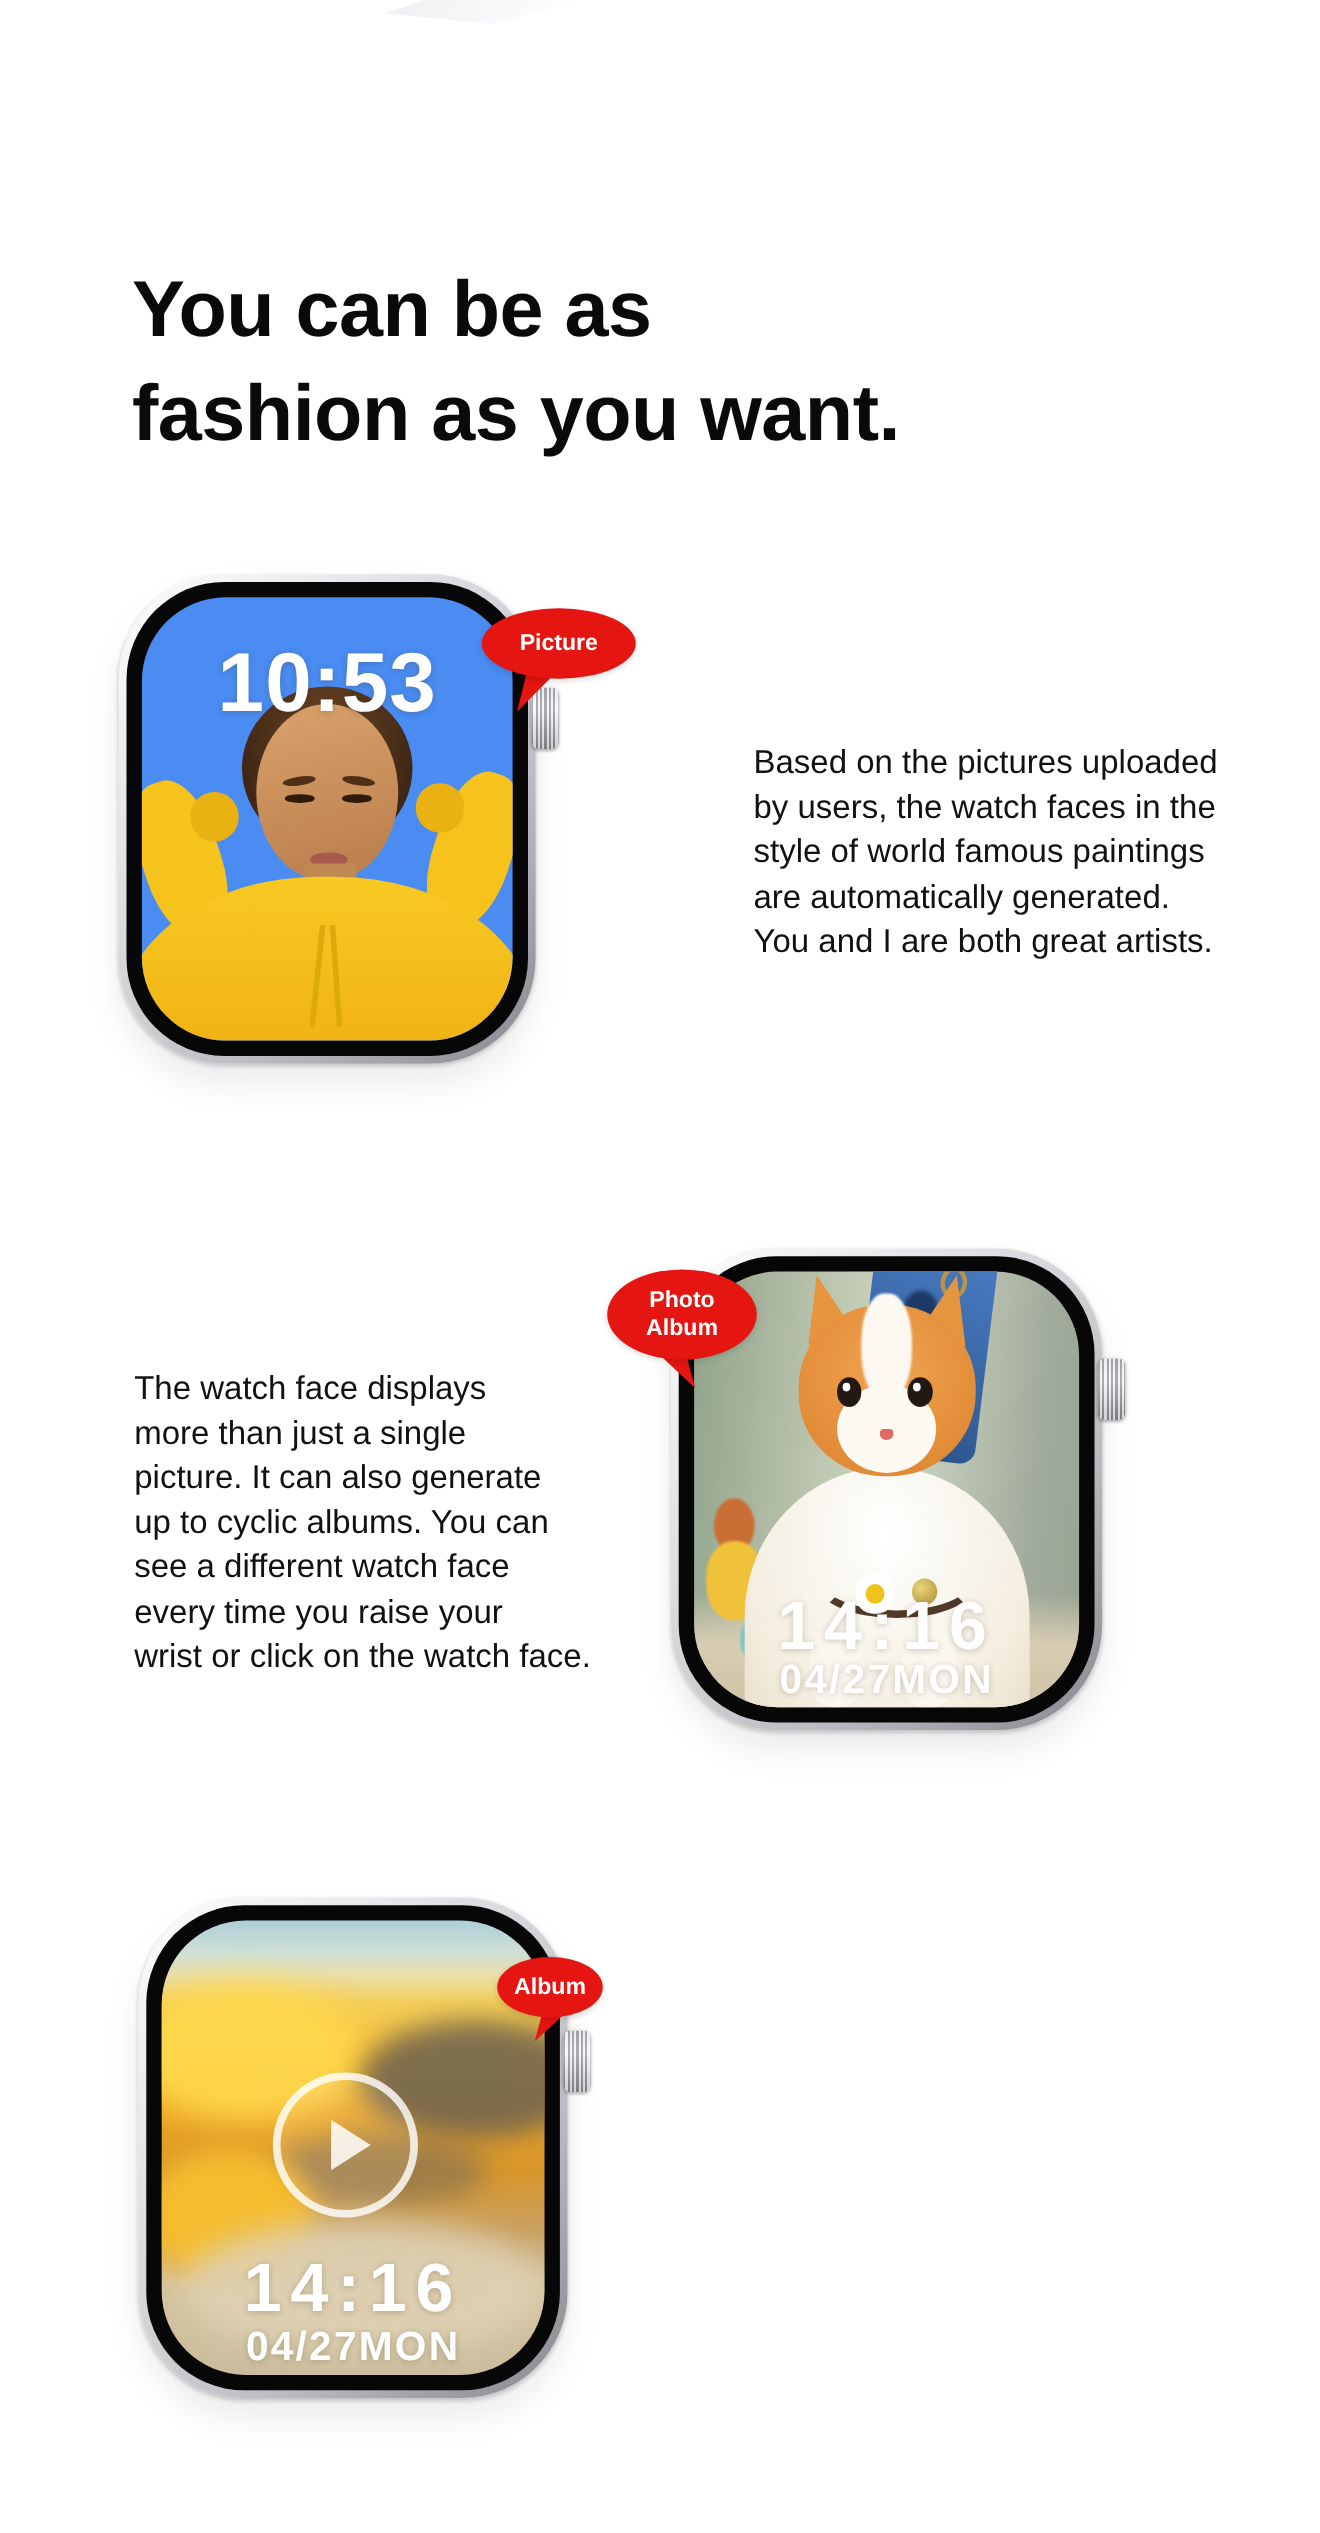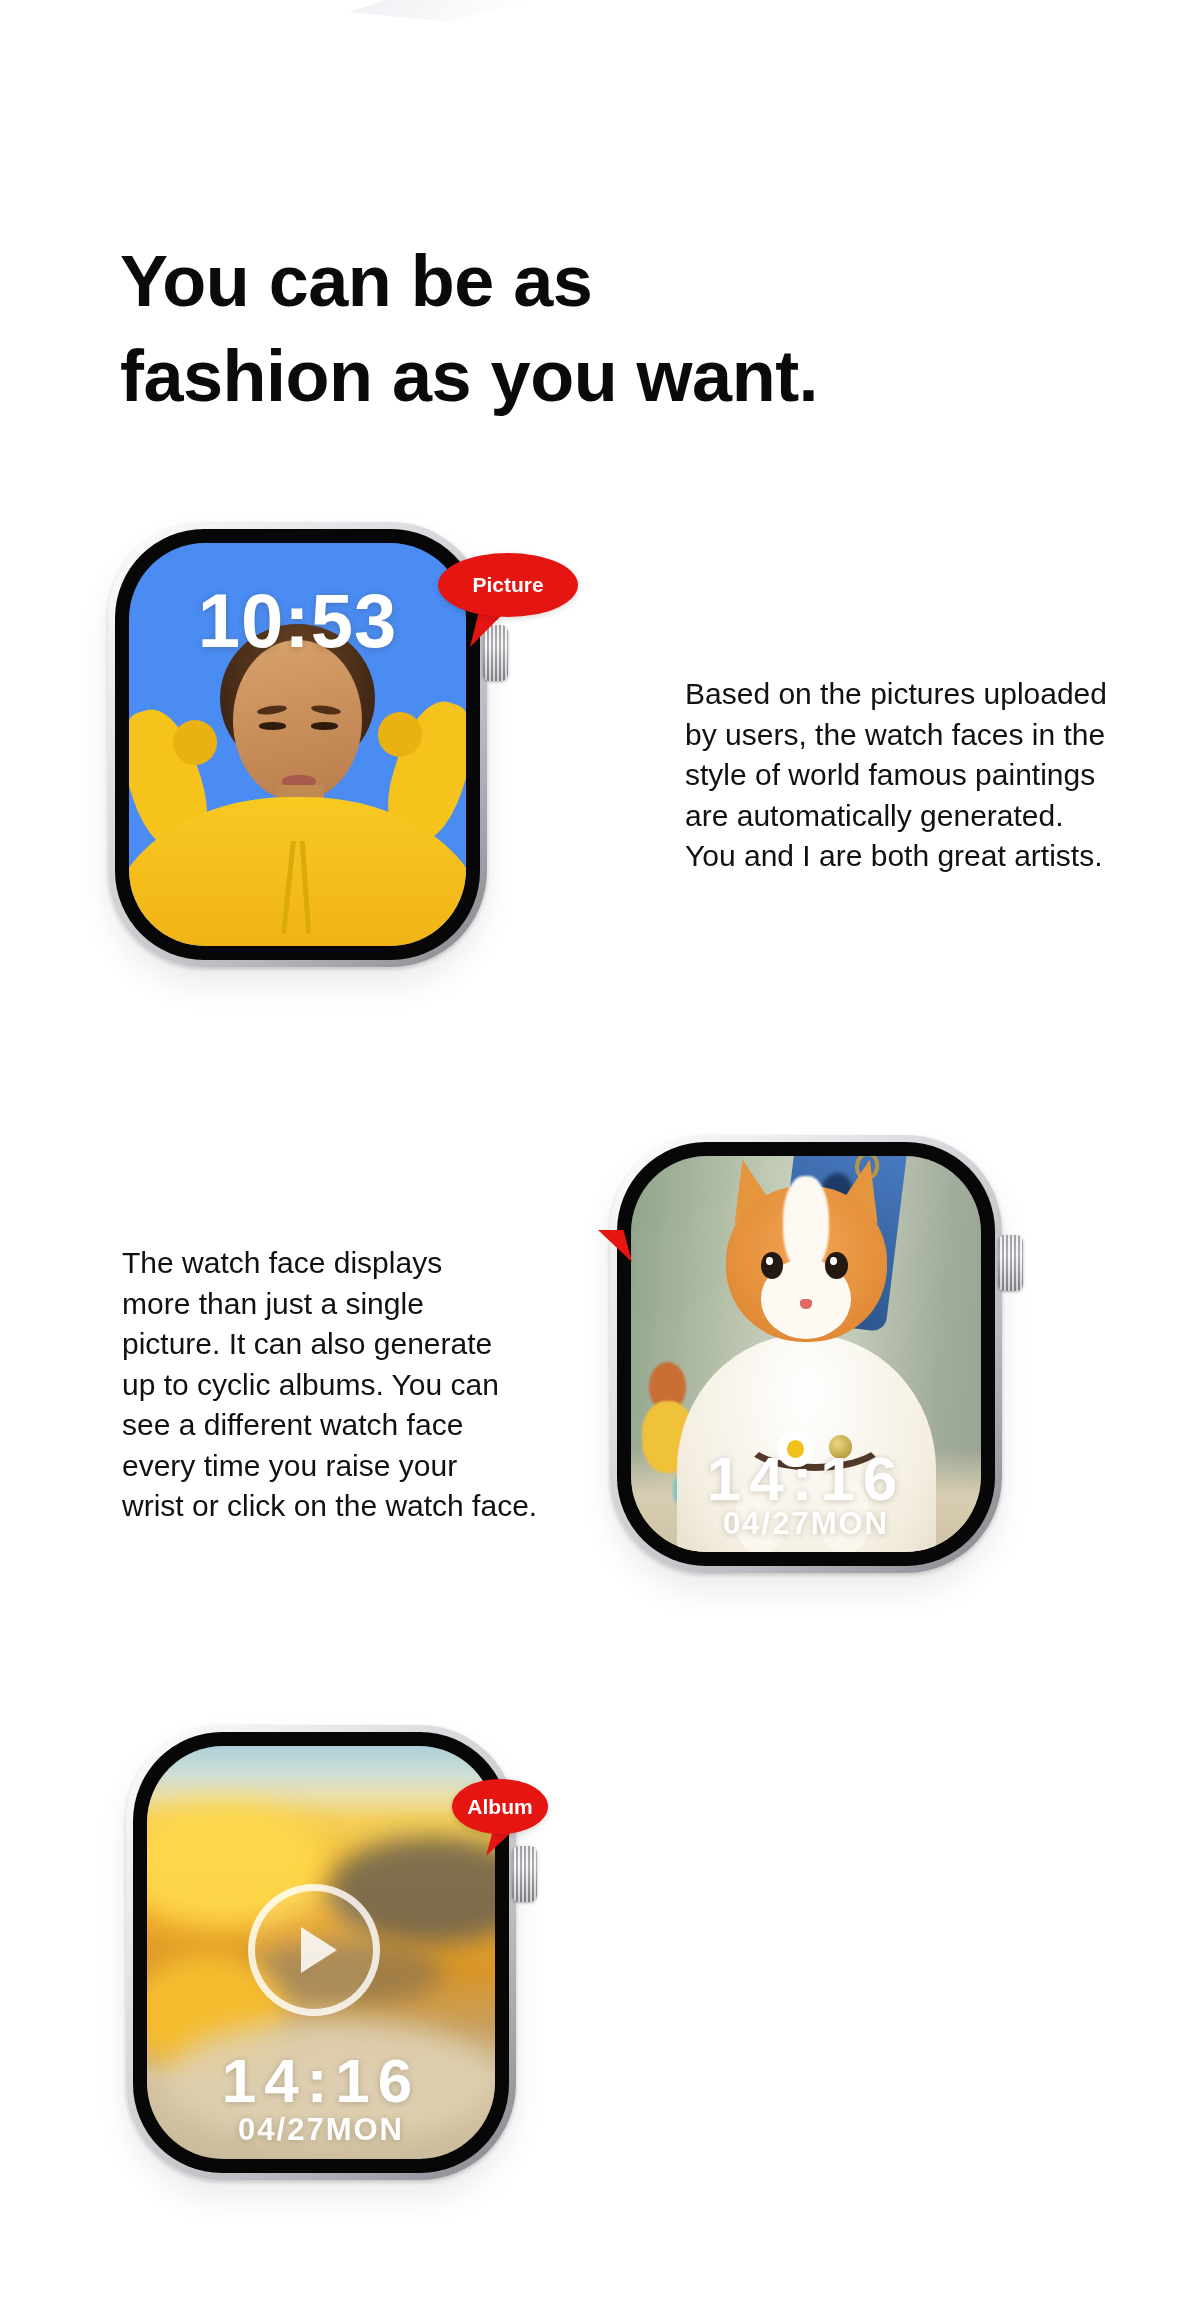--- a/index.html
+++ b/index.html
@@ -68,21 +68,21 @@
   #badge3 { left:452px; top:1779px; width:96px; height:55px; }
   #tail3  { left:486px; top:1828px; width:30px; height:28px; clip-path:polygon(25% 0, 100% 0, 0 100%); }
 
   
   .wf-text { position:absolute; width:100%; text-align:center; color:var(--time-text,#fff); font-weight:bold;
              text-shadow:0 1px 6px rgba(60,45,15,.25); }
   .wf-day   { top:2px;  font-size:31px; letter-spacing:2px; font-weight:600; }
   .wf-bigtime { top:34px; font-size:76px; letter-spacing:1px; }
   .wf-time  { top:72.5%; font-size:62px; letter-spacing:8px; }
   .wf-date  { position:absolute; top:88.5%; width:100%; display:flex; justify-content:center; 
-              color:var(--time-text,#fff); font-weight:bold; font-size:31px; letter-spacing:2px;
+              color:var(--time-text,#fff); font-weight:bold; font-size:37px; letter-spacing:2px;
               text-shadow:0 1px 6px rgba(60,45,15,.25); }
 
   
   #face1 { background:var(--watch1-screen-blue,#4a8cf2); }
   .p-hair { left:27%; top:20%; width:46%; height:37%; border-radius:50%;
             background:radial-gradient(ellipse at 50% 30%, #6b4526 0%, #3f2715 75%); }
   .p-face { left:31%; top:24%; width:38%; height:40%; border-radius:50%;
             background:linear-gradient(165deg,#d9a26b 0%, #b97c4b 100%); }
   .p-brow { width:9%; height:2%; background:#4f3016; border-radius:50%; top:40.5%; }
   .p-eye  { width:8%; height:1.8%; background:#2e1b0c; border-radius:50%; top:44.5%; }
@@ -219,20 +219,22 @@
           </div>
         <div class="abs c-bell"></div>
         <div class="wf-text wf-time">14:16</div>
         <div class="wf-date">
           <span>04/27</span>
           <span>MON</span>
         </div>
       </div>
     </div>
   </div>
+  <div id="badge2" class="badge">Photo
+Album</div>
   <div id="tail2" class="tail"></div>
   <p id="para2" class="para">The watch face displays
 more than just a single
 picture. It can also generate
 up to cyclic albums. You can
 see a different watch face
 every time you raise your
 wrist or click on the watch face.</p>
 
   <div id="watch3" class="watch">

